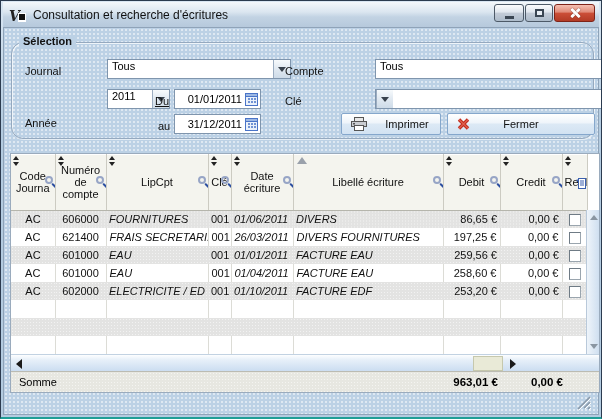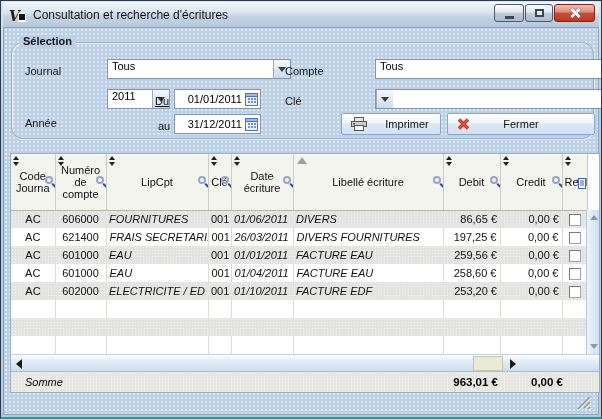--- a/index.html
+++ b/index.html
@@ -122,21 +122,21 @@
     align-items:center; justify-content:center; }
   .tri-left{ border:5px solid transparent; border-right:6px solid #1a1a1a; border-left:none; }
   .tri-right{ border:5px solid transparent; border-left:6px solid #1a1a1a; border-right:none; }
   .hthumb{ position:absolute; left:462px; top:1px; width:30px; height:15px;
     background:#e9ead7; border:1px solid #c6c8ad; }
 
   .somme{ position:absolute; left:0; top:217px; width:588px; height:21px;
     background-color:#e7e7e1; border-top:1px solid #bbbbb2;
     background-image:radial-gradient(rgba(255,255,255,.55) .8px, rgba(0,0,0,0) 1px);
     background-size:3px 3px; font-size:11px; line-height:20px; }
-  .somme .slabel{ position:absolute; left:14px;font-style:italic; }
+  .somme .slabel{ position:absolute; left:8px; }
   .somme .tot{ position:absolute; font-weight:bold; font-size:11.5px; }
   .somme .tot.debit{ right:101px; } .somme .tot.credit{ right:36px; }
 
   .resize-grip{ position:absolute; right:6px; bottom:4px; width:17px; height:15px; }
 </style>
 </head>
 <body>
 
 <div class="window">
 

